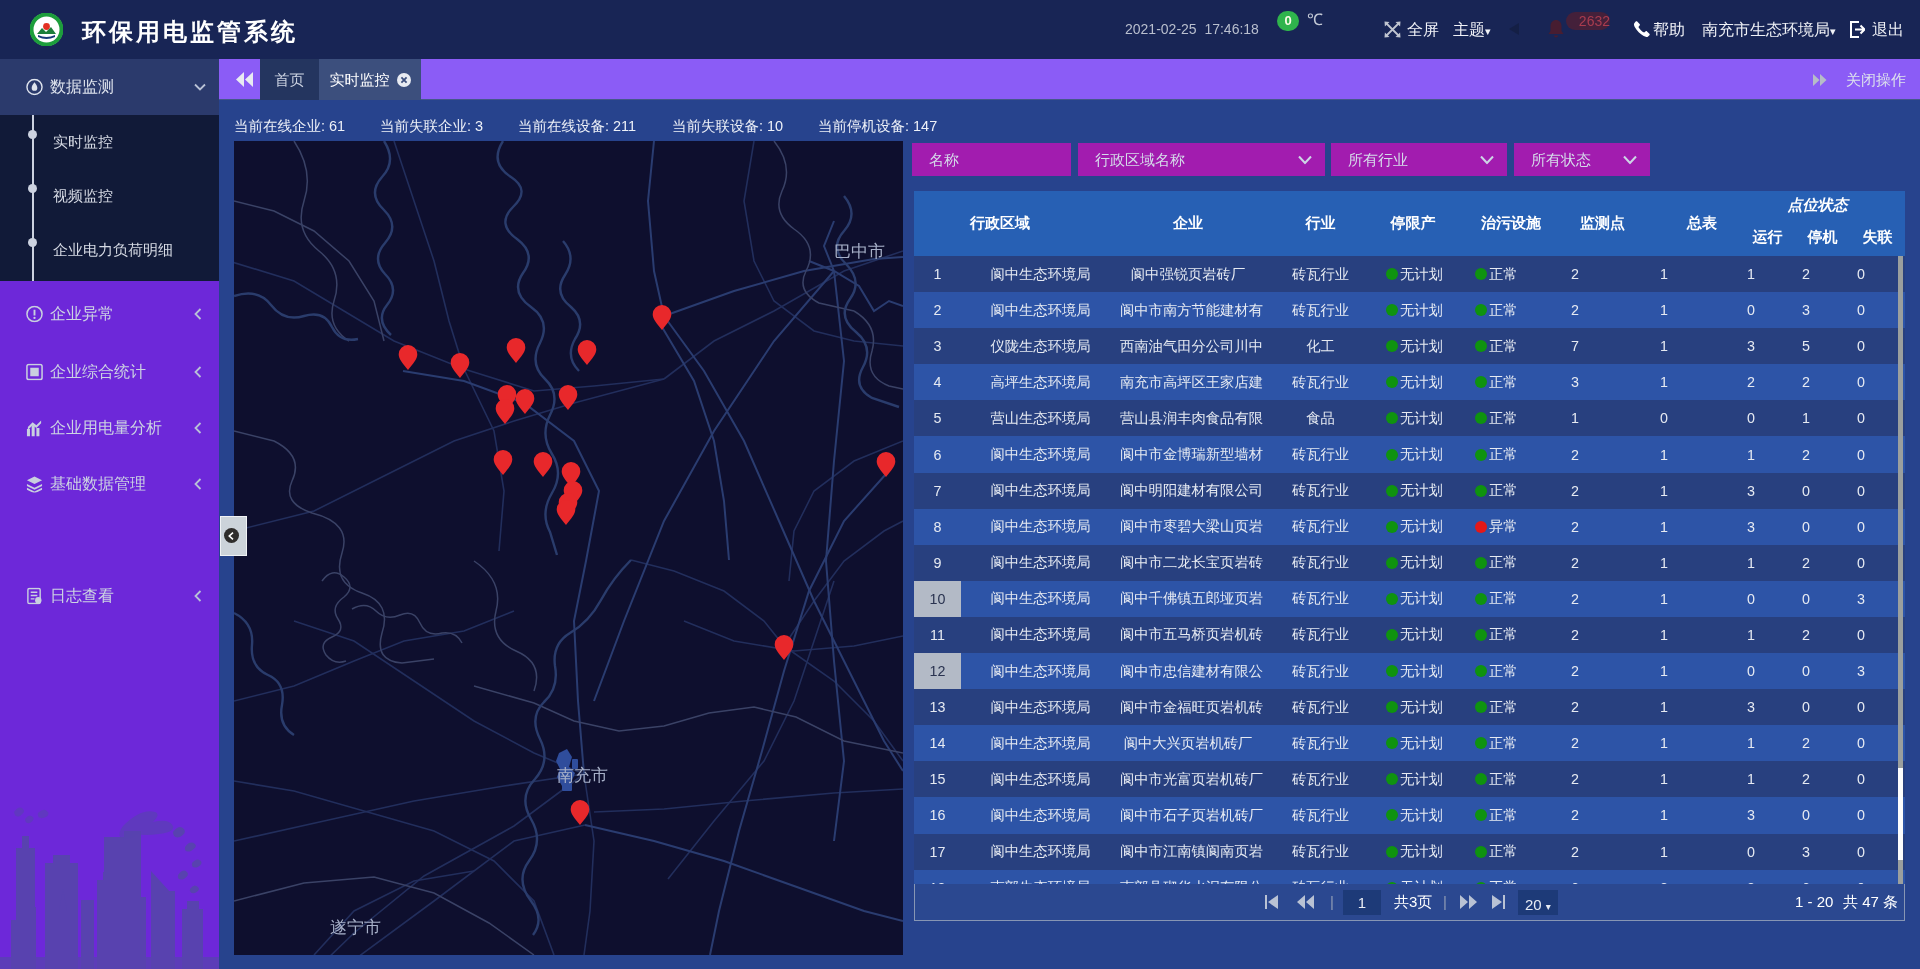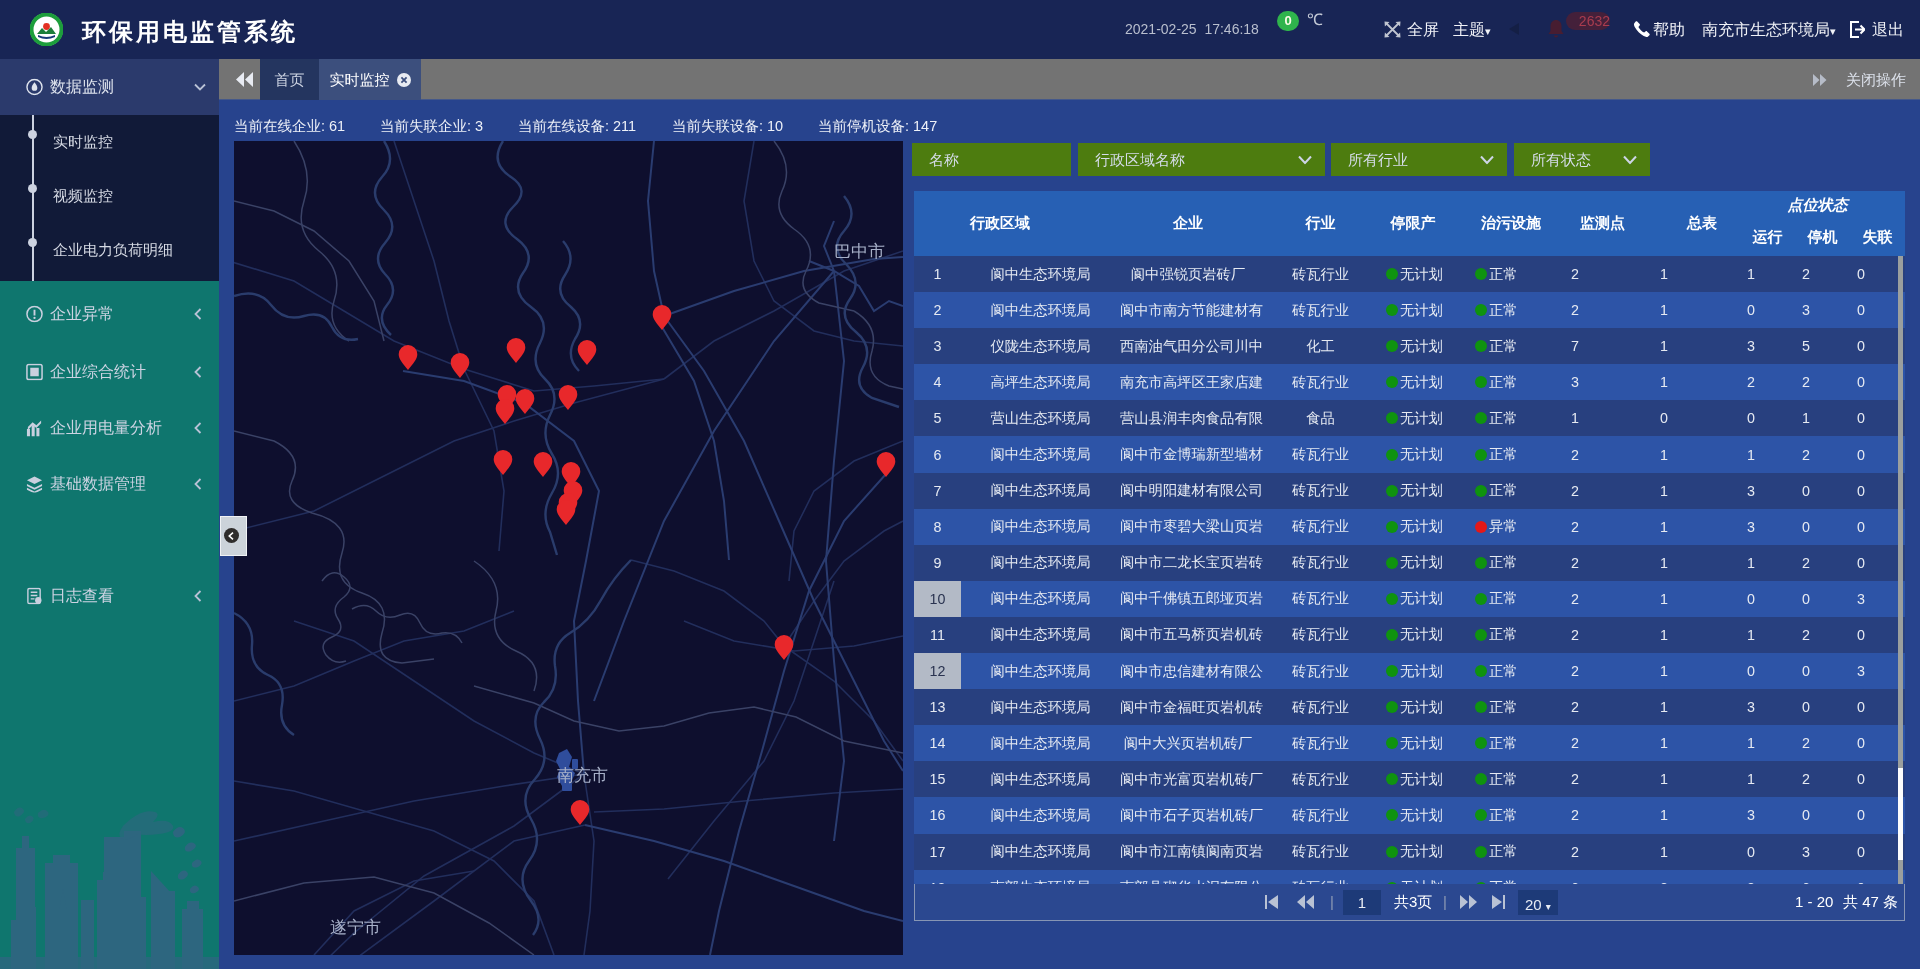--- a/index.html
+++ b/index.html
@@ -4,45 +4,45 @@
 <style>
 *{margin:0;padding:0;box-sizing:border-box}
 html,body{width:1920px;height:969px;overflow:hidden}
 body{position:relative;font-family:"Liberation Sans",sans-serif;background:#27438d;color:#fff}
 .abs{position:absolute}
 
 #header{position:absolute;left:0;top:0;width:1920px;height:59px;background:#182555}
 #title{position:absolute;left:82px;top:16px;font-size:24px;font-weight:bold;color:#fff;letter-spacing:3px}
 .hitem{position:absolute;top:0;height:59px;line-height:59px;font-size:16px;color:#f0f2f7}
 
-#sidebar{position:absolute;left:0;top:59px;width:219px;height:910px;background:#0f766e}
+#sidebar{position:absolute;left:0;top:59px;width:219px;height:910px;background:#6d28d9}
 #side-top{position:absolute;left:0;top:0;width:219px;height:56px;background:#2b3a6c}
 #submenu{position:absolute;left:0;top:56px;width:219px;height:166px;background:#111a38}
 .mitem{position:absolute;left:0;width:219px;height:56px;color:#ccd3e2;font-size:16px}
 .mitem .txt{position:absolute;left:50px;top:50%;transform:translateY(-50%)}
 .mitem .ico{position:absolute;left:26px;top:50%;transform:translateY(-50%);width:17px;height:17px}
 .mitem .chev{position:absolute;left:194px;top:50%;transform:translateY(-50%)}
 .smitem{position:absolute;left:0;width:219px;height:54px;color:#d6dae4;font-size:15px}
 .smitem .txt{position:absolute;left:53px;top:50%;transform:translateY(-50%)}
 .smitem .dot{position:absolute;left:28px;top:50%;margin-top:-12px;width:9px;height:9px;border-radius:50%;background:#ccd2e0}
 #vline{position:absolute;left:31.5px;top:0;width:2px;height:166px;background:#ccd2e0}
 #skyline{position:absolute;left:0;bottom:0;width:219px;height:190px;opacity:.55}
 
-#tabbar{position:absolute;left:219px;top:59px;width:1701px;height:41px;background:#737373;border-bottom:1px solid #44588a}
+#tabbar{position:absolute;left:219px;top:59px;width:1701px;height:41px;background:#8b5cf6;border-bottom:1px solid #44588a}
 .tab{position:absolute;top:0;height:41px;line-height:41px;font-size:15px;text-align:center}
 #closeop{position:absolute;right:14px;top:0;height:41px;line-height:41px;font-size:15px;color:#dde2ec}
 
 .stat{position:absolute;top:117px;font-size:14.5px;color:#eef1f8}
 
 #map{position:absolute;left:234px;top:141px;width:669px;height:814px;background:#0e0f2e}
 #mapbtn{position:absolute;left:220px;top:516px;width:27px;height:40px;background:#ccd3da;border:1px solid #f0f2f5}
 #mapbtn .c{position:absolute;left:2.5px;top:11px;width:15px;height:15px;border-radius:50%;background:#2f2d2c}
 #mapbtn svg{position:absolute;left:6.5px;top:14.5px}
 
-.fbox{position:absolute;top:143px;height:33px;background:#4d7c0f;font-size:15px;color:#d5dcea}
+.fbox{position:absolute;top:143px;height:33px;background:#a21caf;font-size:15px;color:#d5dcea}
 .fbox .lab{position:absolute;left:17px;top:50%;transform:translateY(-50%)}
 .fbox svg{position:absolute;right:13px;top:50%;transform:translateY(-50%)}
 
 #tablewrap{position:absolute;left:914px;top:191px;width:991px;height:693px;overflow:hidden}
 table{border-collapse:collapse;table-layout:fixed;width:991px}
 th,td{overflow:hidden;white-space:nowrap;font-weight:normal}
 thead th{background:#2760b4;color:#fff;font-size:15px;font-weight:bold}
 tbody td{font-size:14.3px;color:#e6eaf2;height:36.1px;padding:0}
 tbody td.pl8{overflow:visible}
 tbody tr.odd td{background:#28407f}

